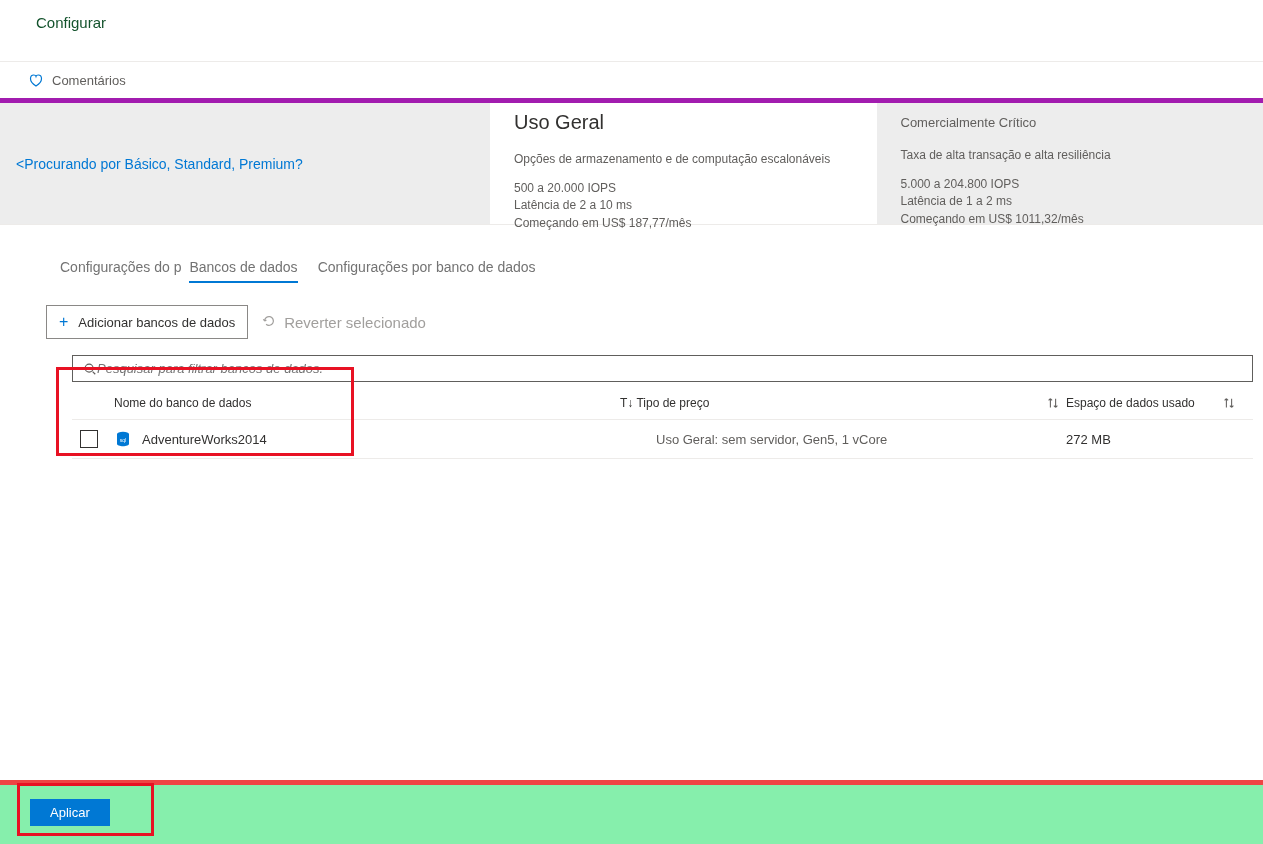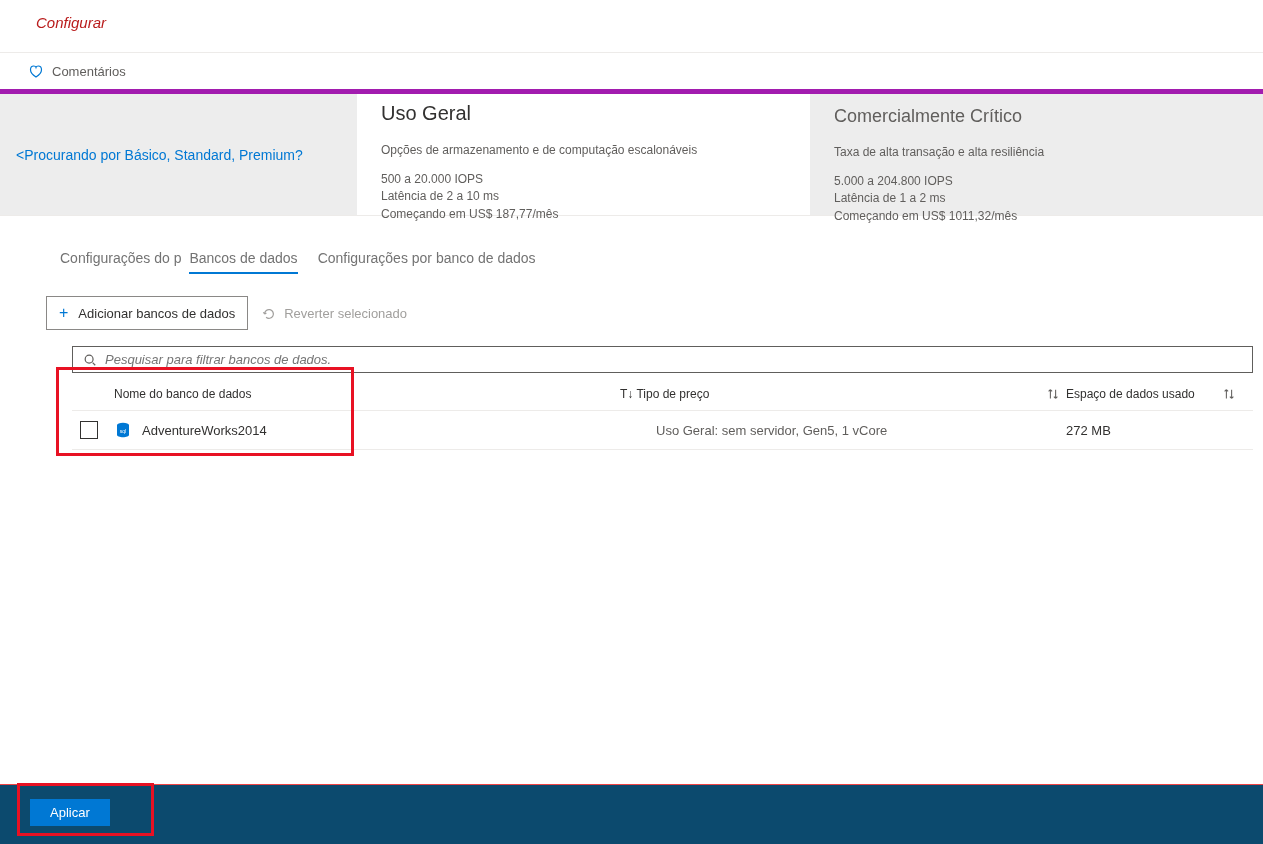--- a/index.html
+++ b/index.html
@@ -7,25 +7,24 @@
     font-family: "Segoe UI", -apple-system, sans-serif;
     font-size: 13px;
     color: #323130;
     background: #ffffff;
     width: 1263px;
     height: 844px;
     overflow: hidden;
     position: relative;
   }
   .page-header {
-    padding: 14px 36px 21px;
+    padding: 14px 36px 30px;
     border-bottom: 1px solid #edebe9;
     font-size: 15px;
-    color: #b91c1c;
-    font-style: italic;
+    color: #14532d;
   }
   .feedback-bar {
     display: flex;
     align-items: center;
     gap: 8px;
     padding: 10px 28px;
     border-bottom: 5px solid #a21caf;
   }
   .heart-icon {
     width: 16px; height: 16px;
@@ -35,21 +34,21 @@
     color: #605e5c;
     font-size: 13px;
   }
   .tier-strip {
     display: flex;
     background: #ededed;
     height: 122px;
     border-bottom: 1px solid #edebe9;
   }
   .tier-left {
-    width: 357px;
+    width: 490px;
     display: flex;
     align-items: center;
     padding-left: 16px;
   }
   .tier-link {
     color: #0078d4;
     font-size: 14px;
   }
   .tier-card {
     padding: 8px 24px 8px 24px;
@@ -113,35 +112,34 @@
     color: #323130;
     cursor: pointer;
   }
   .plus-icon {
     color: #0078d4;
     font-size: 16px;
     line-height: 1;
   }
   .btn-revert {
     display: inline-flex;
-    align-items: flex-end;
+    align-items: flex-start;
     gap: 8px;
     color: #a19f9d;
-    font-size: 13px;
+    font-size: 15px;
   }
   .revert-icon {
     width: 14px; height: 14px;
   }
   .search-row {
     padding: 6px 10px 0 72px;
   }
   .search-box {
     display: flex;
     align-items: center;
-    gap: 8px;
     border: 1px solid #605e5c;
     padding: 5px 10px;
     width: 100%;
   }
   .search-icon { width: 14px; height: 14px; color: #605e5c; }
   .search-input {
     border: none;
     outline: none;
     flex: 1;
     font-size: 13px;
@@ -191,22 +189,22 @@
     position: absolute;
     border: 3px solid #e81123;
     pointer-events: none;
   }
   .hl1 { left: 56px; top: 367px; width: 298px; height: 89px; }
   .hl2 { left: 17px; top: 783px; width: 137px; height: 53px; }
   .footer {
     position: absolute;
     left: 0; right: 0; bottom: 0;
     padding: 14px 30px 18px;
-    border-top: 1px solid #ef4444;
-    background: #0c4a6e;
+    border-top: 5px solid #ef4444;
+    background: #86efac;
   }
   .btn-apply {
     background: #0078d4;
     color: #fff;
     border: none;
     padding: 6px 20px;
     font-size: 13px;
     cursor: pointer;
   }
 </style>
@@ -229,21 +227,21 @@
   <div class="tier-card selected">
     <div class="tier-title">Uso Geral</div>
     <div class="tier-sub">Opções de armazenamento e de computação escalonáveis</div>
     <div class="tier-line">500 a 20.000 IOPS</div>
     <div class="tier-line">Latência de 2 a 10 ms</div>
     <div class="tier-line">
       <span>Começando em US$ 187,77/</span><span class="tier-price-suffix">mês</span>
     </div>
   </div>
   <div class="tier-card">
-    <div class="tier-title" style="font-size:18px;color:#605e5c;font-weight:400;margin-top:4px">Comercialmente Crítico</div>
+    <div class="tier-title" style="font-size:13px;color:#605e5c;font-weight:400;margin-top:4px">Comercialmente Crítico</div>
     <div class="tier-sub">Taxa de alta transação e alta resiliência</div>
     <div class="tier-line">5.000 a 204.800 IOPS</div>
     <div class="tier-line">Latência de 1 a 2 ms</div>
     <div class="tier-line">
       <span>Começando em US$ 1011,32/</span><span class="tier-price-suffix">mês</span>
     </div>
   </div>
 </div>
 
 <div class="content">

